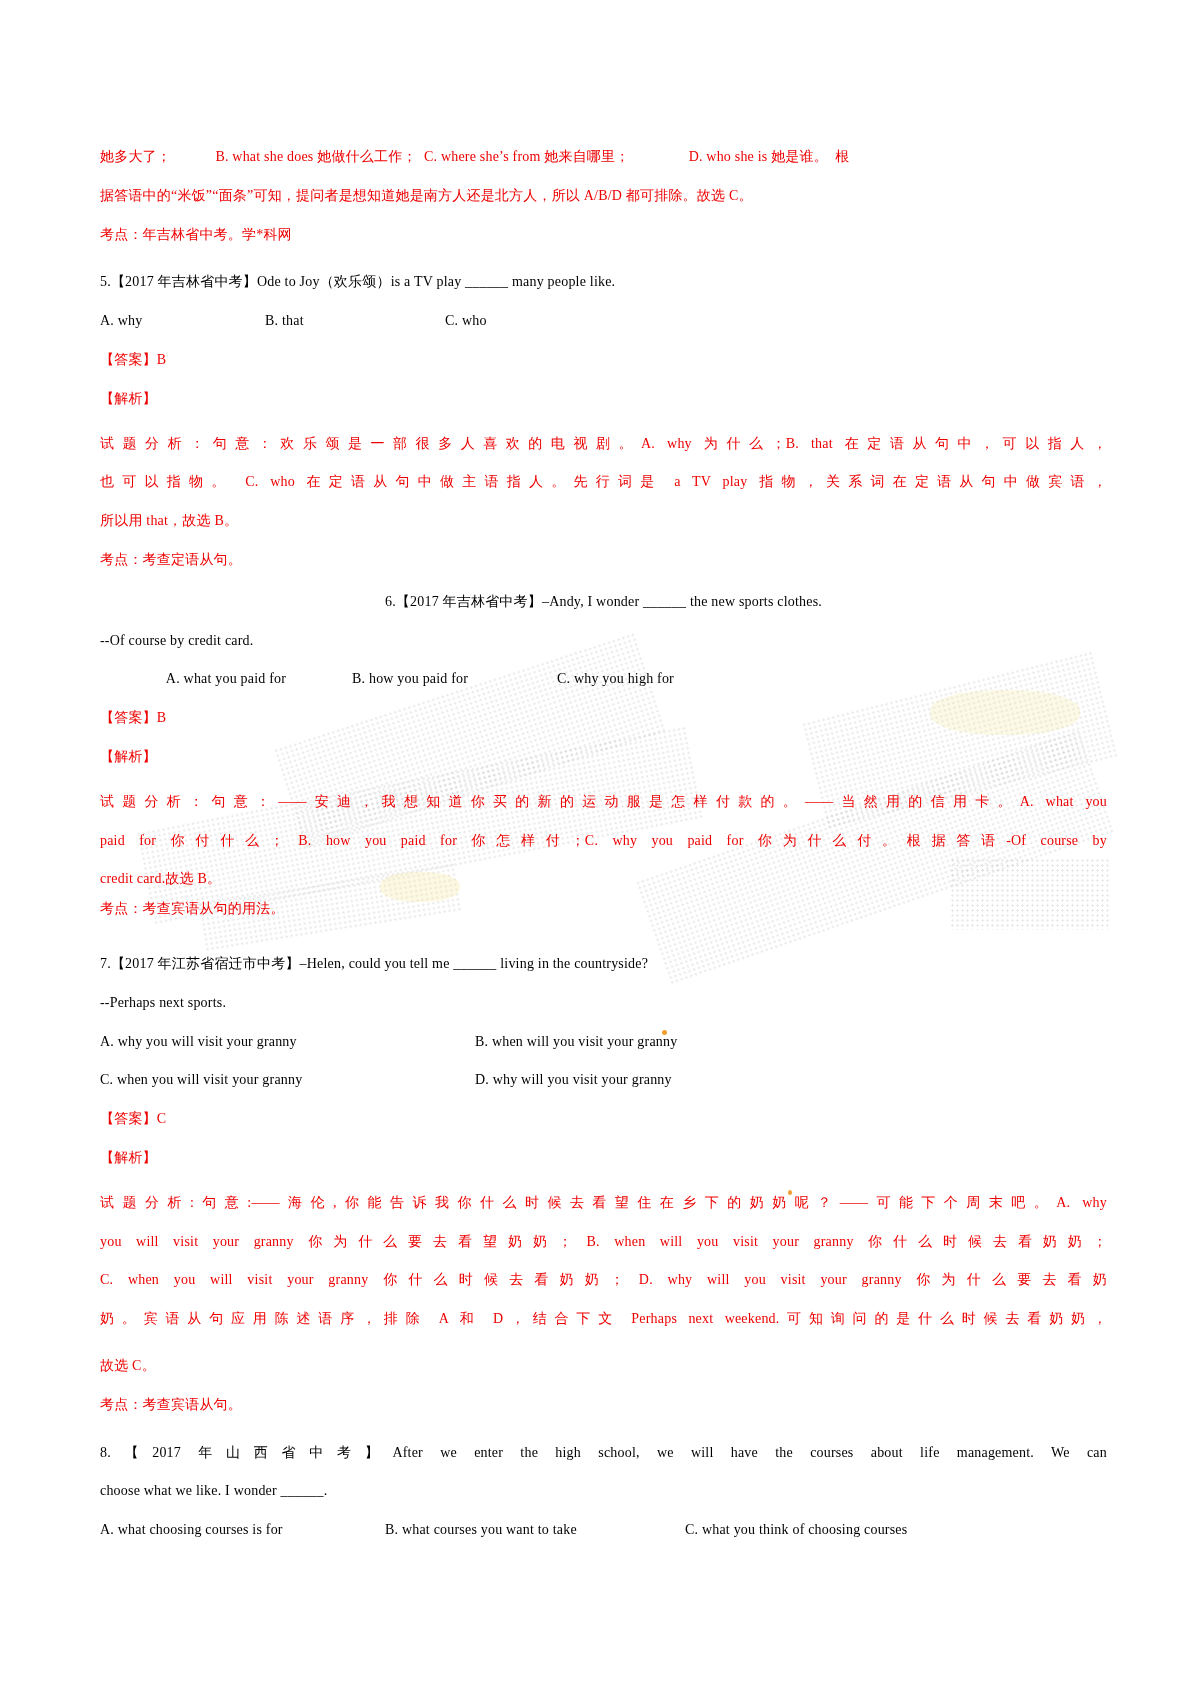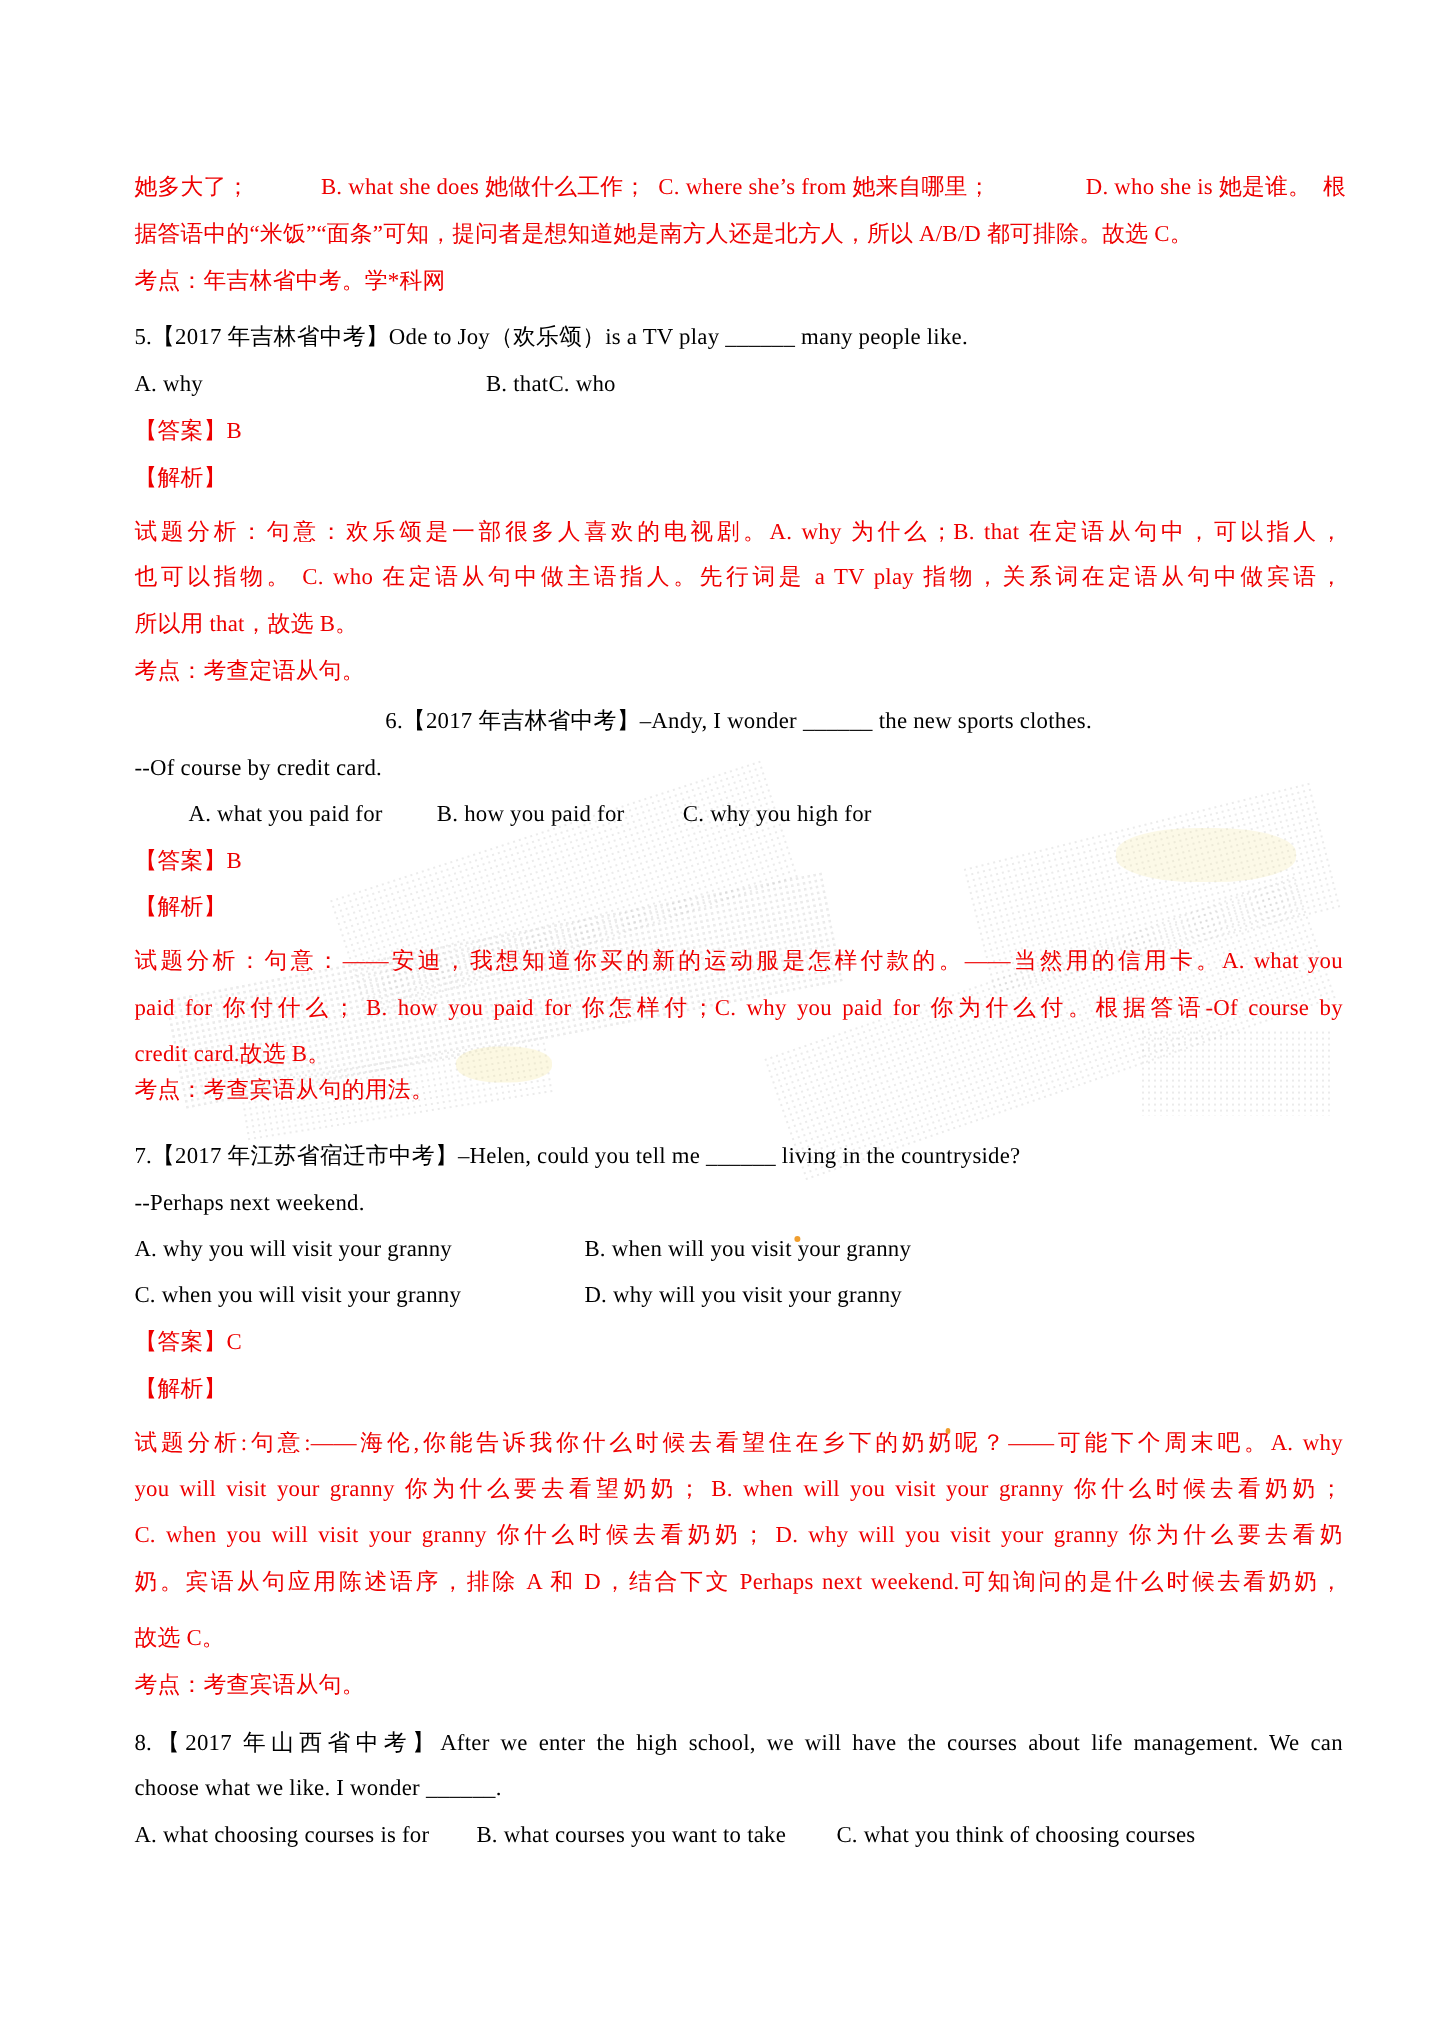--- a/index.html
+++ b/index.html
@@ -2,22 +2,22 @@
 <html><head>
 <meta charset="utf-8">
 <style>
   html,body { margin:0; padding:0; background:#ffffff; }
   .page {
     position:relative; width:1200px; height:1698px; background:#ffffff;
     overflow:hidden;
     font-family:"Liberation Serif","DejaVu Serif",serif;
   }
   .content {
-    position:absolute; left:112px; top:138px; width:1007px;
-    font-size:19px; color:#000000; letter-spacing:0.2px;
+    position:absolute; left:100px; top:138px; width:1007px;
+    font-size:14px; color:#000000; letter-spacing:0.2px;
   }
   .line { height:38.8px; line-height:38.8px; white-space:nowrap; }
   .line.pre { white-space:pre; }
   .line.just {
     white-space:normal; text-align:justify; text-align-last:justify;
     text-justify:inter-ideograph; overflow:hidden;
   }
   .line.red { color:#ee0000; }
   .col { display:inline-block; white-space:pre; vertical-align:top; }
   
@@ -50,38 +50,38 @@
     <div class="wm p6"></div>
     <div class="wm-y y1"></div>
     <div class="wm-y y2"></div>
   </div>
 
   <div class="content">
       <div class="line red pre">她多大了；            B. what she does 她做什么工作；  C. where she’s from 她来自哪里；                D. who she is 她是谁。  根</div>
       <div class="line red">据答语中的“米饭”“面条”可知，提问者是想知道她是南方人还是北方人，所以 A/B/D 都可排除。故选 C。</div>
       <div class="line red">考点：年吉林省中考。学*科网</div>
       <div class="line" style="margin-top: 9px;">5.【2017 年吉林省中考】Ode to Joy（欢乐颂）is a TV play ______ many people like.</div>
-      <div class="line"><span class="col" style="width: 165px;">A. why</span><span class="col" style="width: 180px; text-align: right;">B. that</span><span class="col">C. who</span></div>
+      <div class="line"><span class="col" style="width: 165px;">A. why</span><span class="col" style="width: 180px;">B. that</span><span class="col">C. who</span></div>
       <div class="line red">【答案】B</div>
       <div class="line red">【解析】</div>
       <div class="line red just" style="margin-top: 6px;">试题分析：句意：欢乐颂是一部很多人喜欢的电视剧。A. why 为什么；B. that 在定语从句中，可以指人，</div>
       <div class="line red just">也可以指物。 C. who 在定语从句中做主语指人。先行词是 a TV play 指物，关系词在定语从句中做宾语，</div>
       <div class="line red">所以用 that，故选 B。</div>
       <div class="line red">考点：考查定语从句。</div>
       <div class="line" style="margin-top: 3px; text-align: center;">6.【2017 年吉林省中考】–Andy, I wonder ______ the new sports clothes.</div>
       <div class="line">--Of course by credit card.</div>
       <div class="line"><span class="col" style="width: 252px; text-align: center;">A. what you paid for</span><span class="col" style="width: 205px;">B. how you paid for</span><span class="col">C. why you high for</span></div>
       <div class="line red">【答案】B</div>
       <div class="line red">【解析】</div>
       <div class="line red just" style="margin-top: 6px;">试题分析：句意：——安迪，我想知道你买的新的运动服是怎样付款的。——当然用的信用卡。A. what you</div>
       <div class="line red just">paid for 你付什么； B. how you paid for 你怎样付；C. why you paid for 你为什么付。根据答语-Of course by</div>
       <div class="line red">credit card.故选 B。</div>
       <div class="line red" style="margin-top: -9px;">考点：考查宾语从句的用法。</div>
       <div class="line" style="margin-top: 16px;">7.【2017 年江苏省宿迁市中考】–Helen, could you tell me ______ living in the countryside?</div>
-      <div class="line">--Perhaps next weekend.</div>
+      <div class="line">--Perhaps next sports.</div>
       <div class="line"><span class="col" style="width: 375px;">A. why you will visit your granny</span><span class="col">B. when will you visit your granny</span></div>
       <div class="line"><span class="col" style="width: 375px;">C. when you will visit your granny</span><span class="col">D. why will you visit your granny</span></div>
       <div class="line red">【答案】C</div>
       <div class="line red">【解析】</div>
       <div class="line red just" style="margin-top: 6px;">试题分析:句意:——海伦,你能告诉我你什么时候去看望住在乡下的奶奶呢？——可能下个周末吧。A. why</div>
       <div class="line red just">you will visit your granny 你为什么要去看望奶奶； B. when will you visit your granny 你什么时候去看奶奶；</div>
       <div class="line red just">C. when you will visit your granny 你什么时候去看奶奶； D. why will you visit your granny 你为什么要去看奶</div>
       <div class="line red just">奶。宾语从句应用陈述语序，排除 A 和 D，结合下文 Perhaps next weekend.可知询问的是什么时候去看奶奶，</div>
       <div class="line red" style="margin-top: 8px;">故选 C。</div>
       <div class="line red">考点：考查宾语从句。</div>

